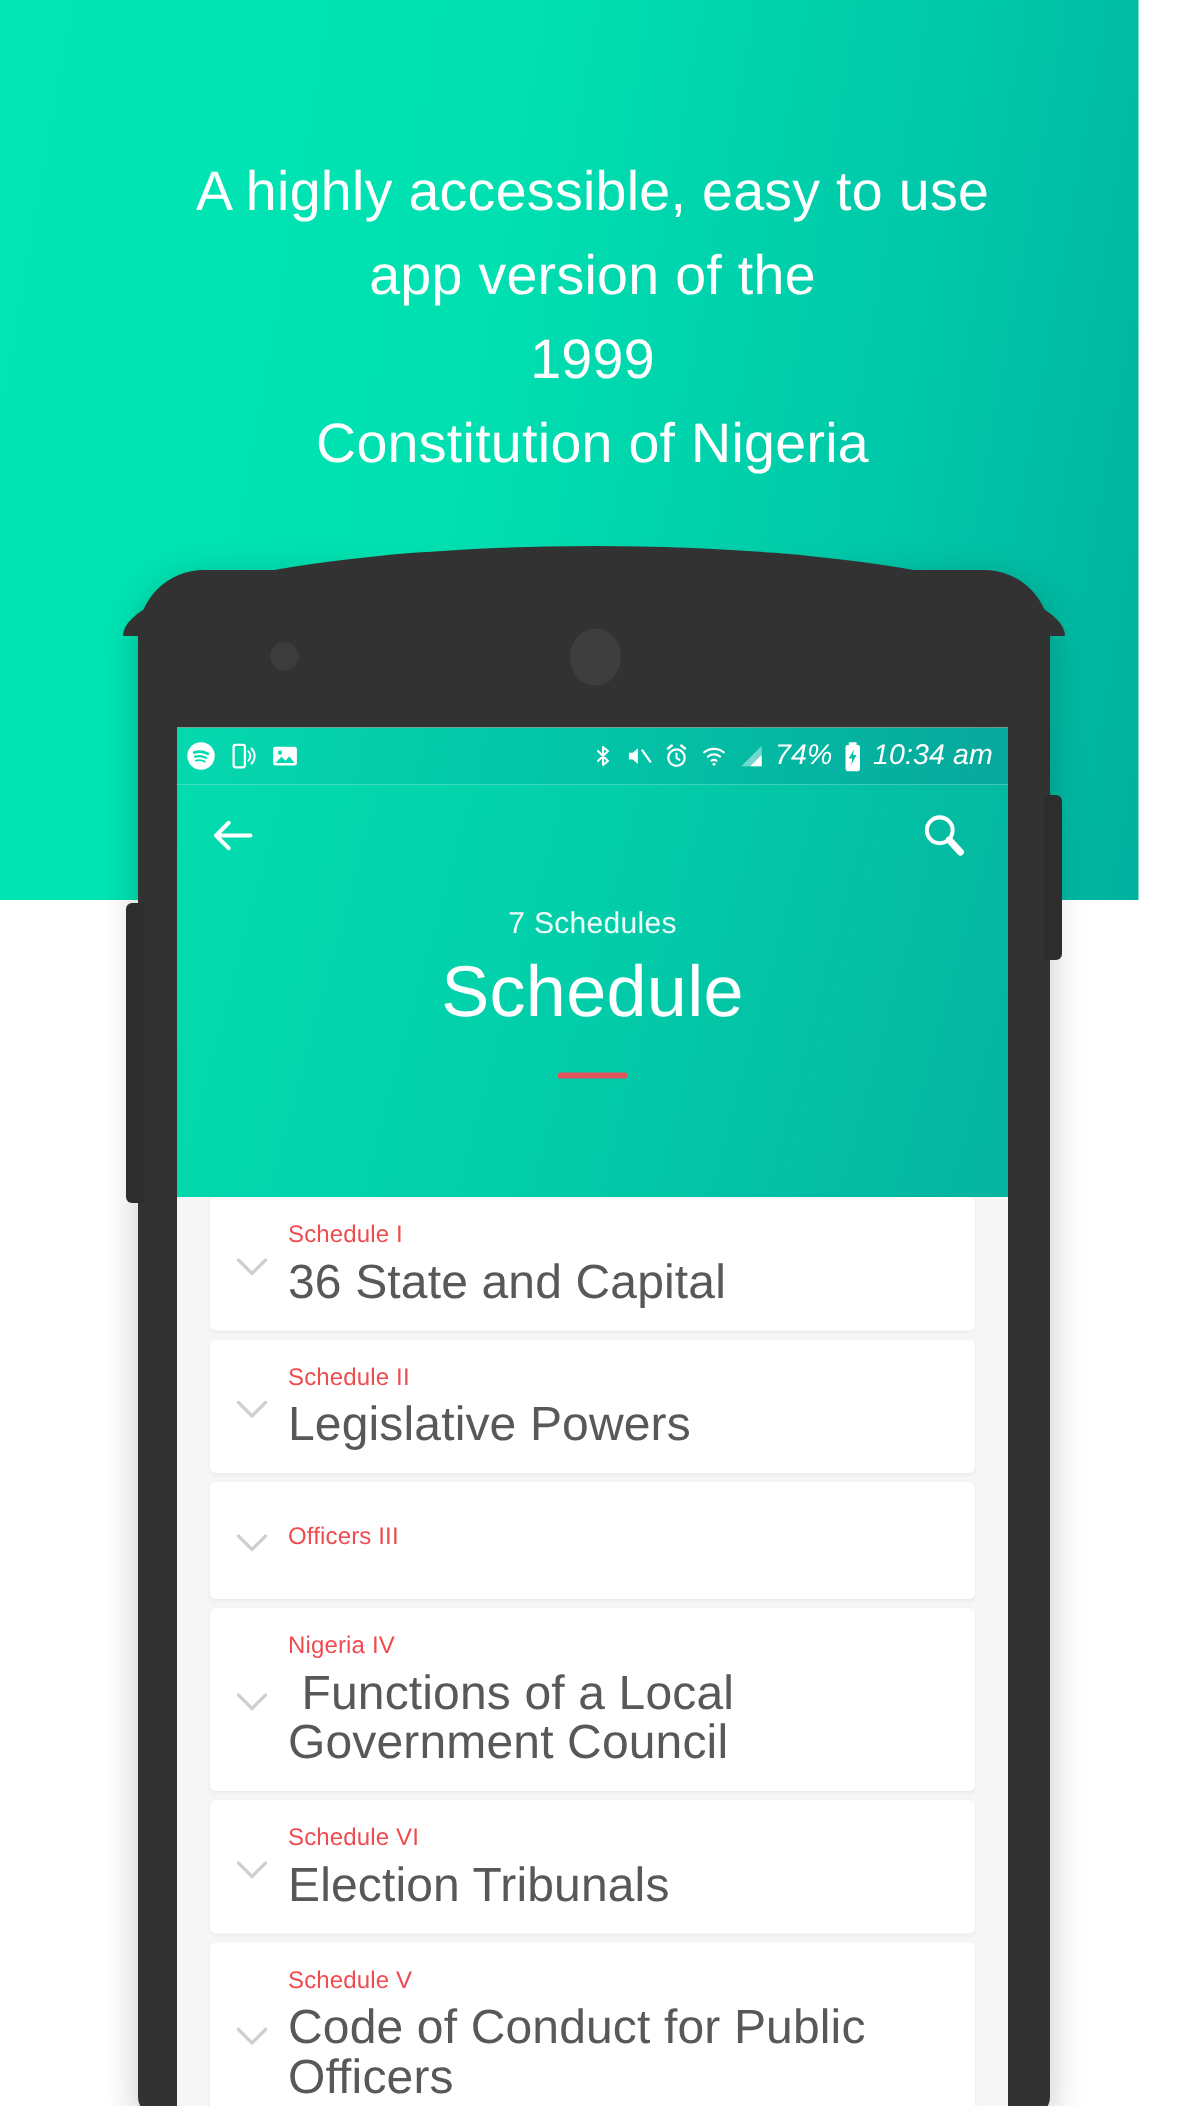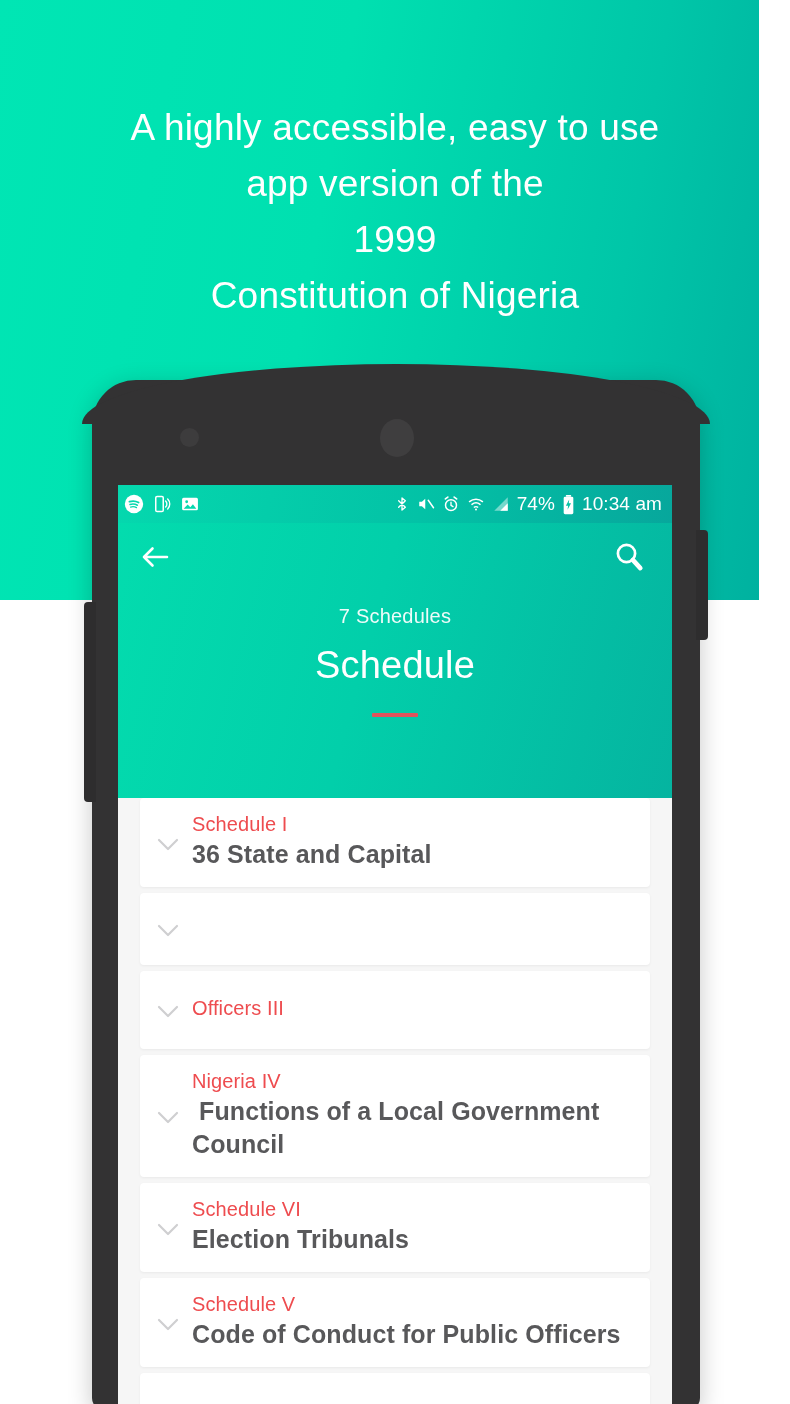--- a/index.html
+++ b/index.html
@@ -90,20 +90,21 @@
   }
 
   
   .statusbar {
     position:relative;
     height:38px;
     background:linear-gradient(100deg, #05D8AE 0%, #03C2A6 55%, #07A79C 100%);
     display:flex; align-items:center;
     padding:0 10px 0 6px;
     color:#ffffff;
+    font-style:italic;
   }
   .sb-left { display:flex; align-items:center; gap:8px; }
   .sb-right { margin-left:auto; display:flex; align-items:center; gap:7px; }
   .sb-text { font-size:19px; font-weight:400; letter-spacing:0.1px; white-space:nowrap; }
   .sb-ico { display:block; }
 
   
   .appbar {
     position:relative;
     height:275px;
@@ -111,21 +112,21 @@
     color:#ffffff;
   }
   .appbar-row {
     position:relative; height:68px;
     display:flex; align-items:center; justify-content:space-between;
     padding:0 26px 0 20px;
   }
   .icon-btn { display:flex; align-items:center; justify-content:center; cursor:pointer; }
   .appbar-center { text-align:center; margin-top:14px; }
   .subtitle { font-size:20px; font-weight:400; color:rgba(255,255,255,0.93); letter-spacing:0.2px; }
-  .title { font-size:38px; font-weight:400; color:#ffffff; margin-top:16px; letter-spacing:0.2px; }
+  .title { font-size:48px; font-weight:400; color:#ffffff; margin-top:6px; letter-spacing:0.2px; }
   .accent-rule {
     width:46px; height:4px;
     background:#E0545C;
     margin:26px auto 0 auto;
     border-radius:1px;
   }
 
   
   .list-area {
     position:absolute;
@@ -147,29 +148,29 @@
     cursor:pointer;
   }
   .card .chev {
     flex:0 0 48px;
     display:flex; align-items:center; justify-content:center;
     padding-top:6px;
   }
   .card .body { flex:1 1 auto; padding-right:6px; }
   .card .sched-label {
     color:#EE4C4F;
-    font-size:20px;
+    font-size:16px;
     font-weight:400;
     line-height:24px;
     letter-spacing:0.1px;
   }
   .card .sched-title {
     color:#58585a;
-    font-size:25px;
-    font-weight:700;
+    font-size:32px;
+    font-weight:400;
     line-height:33px;
     margin-top:2px;
     letter-spacing:0.1px;
     white-space:pre-wrap;
   }
   .card.no-sub { min-height:78px; }
   .card.tall { min-height:110px; }
 </style>
 </head>
 <body>
@@ -281,20 +282,24 @@
             <div class="sched-title">36 State and Capital</div>
           </div>
         </div>
 
         <div class="card">
           <div class="chev">
             <svg width="22" height="14" viewBox="0 0 22 14">
               <path d="M2 2l9 9 9-9" stroke="#cfcfd1" stroke-width="2.2" fill="none" stroke-linecap="round" stroke-linejoin="round"></path>
             </svg>
           </div>
+          <div class="body">
+            <div class="sched-label">Schedule II</div>
+            <div class="sched-title">Legislative Powers</div>
+          </div>
         </div>
 
         <div class="card no-sub">
           <div class="chev">
             <svg width="22" height="14" viewBox="0 0 22 14">
               <path d="M2 2l9 9 9-9" stroke="#cfcfd1" stroke-width="2.2" fill="none" stroke-linecap="round" stroke-linejoin="round"></path>
             </svg>
           </div>
           <div class="body">
             <div class="sched-label">Officers III</div>

